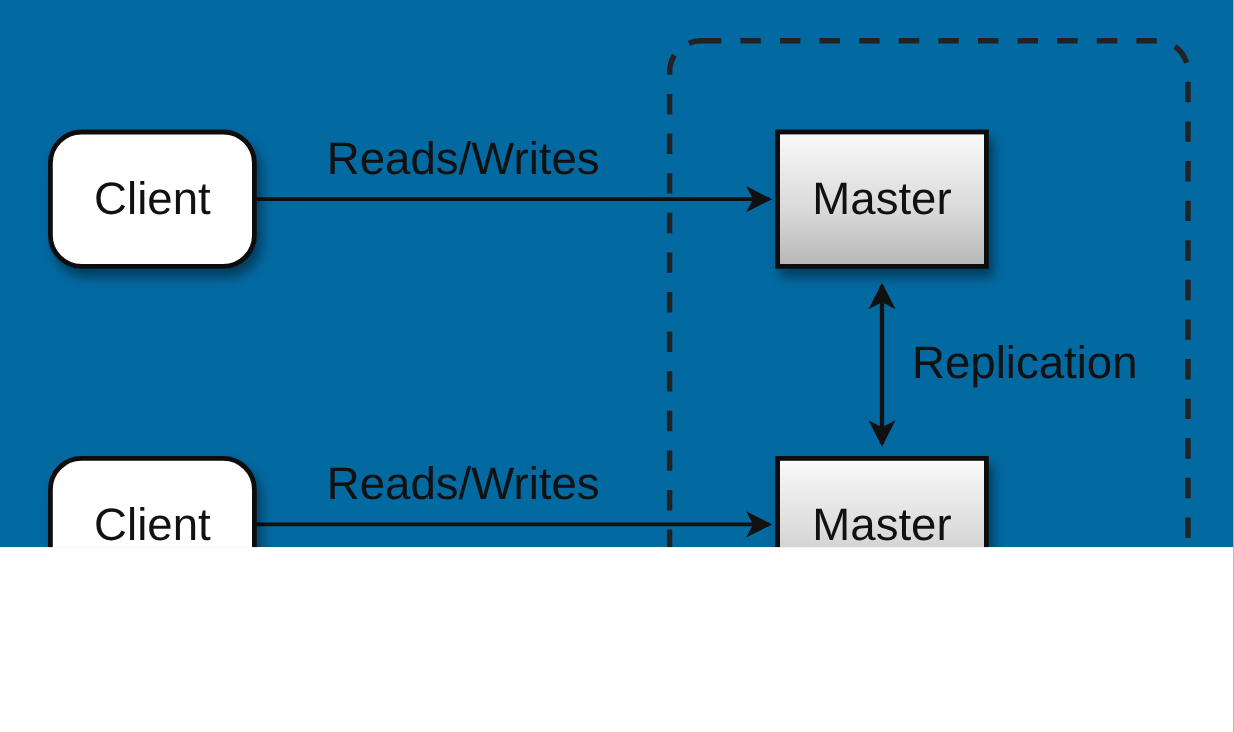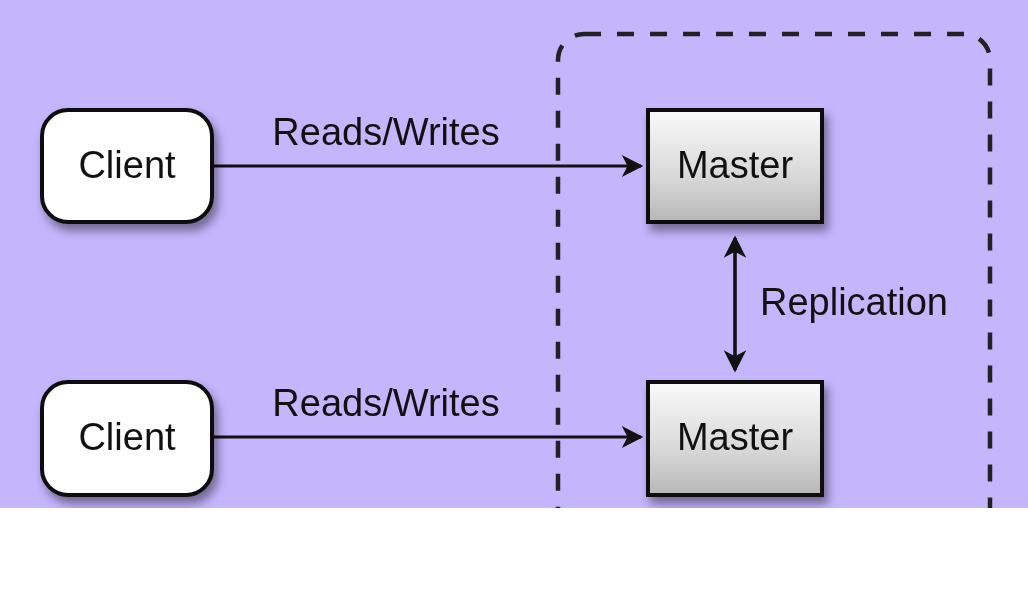--- a/index.html
+++ b/index.html
@@ -3,22 +3,22 @@
 <meta charset="utf-8">
 <style>
   html, body {
     margin: 0;
     padding: 0;
     background: #ffffff;
   }
   #stage {
     position: relative;
     width: 1028px;
-    height: 508px;
-    background: #c4b5fd;
+    height: 456px;
+    background: #0369a1;
     overflow: hidden;
     font-family: "Liberation Sans", sans-serif;
   }
   #diagram-svg {
     position: absolute;
     left: 0;
     top: 0;
     width: 1028px;
     height: 610px;
     display: block;

